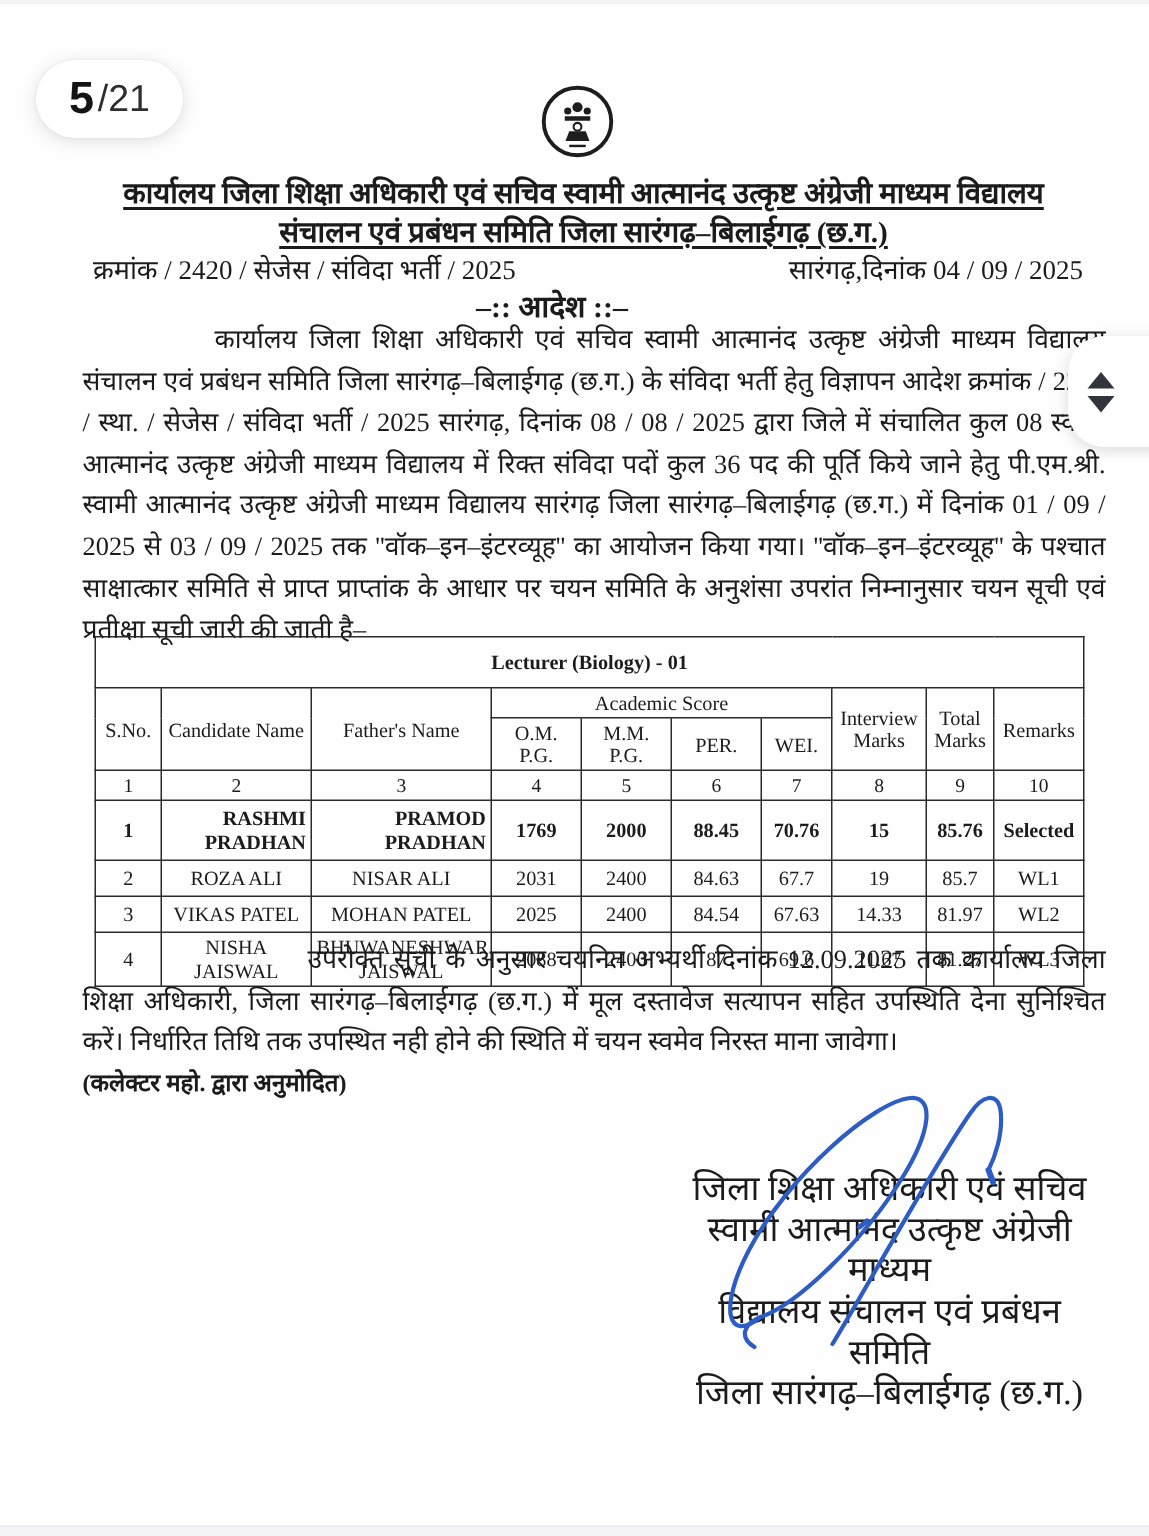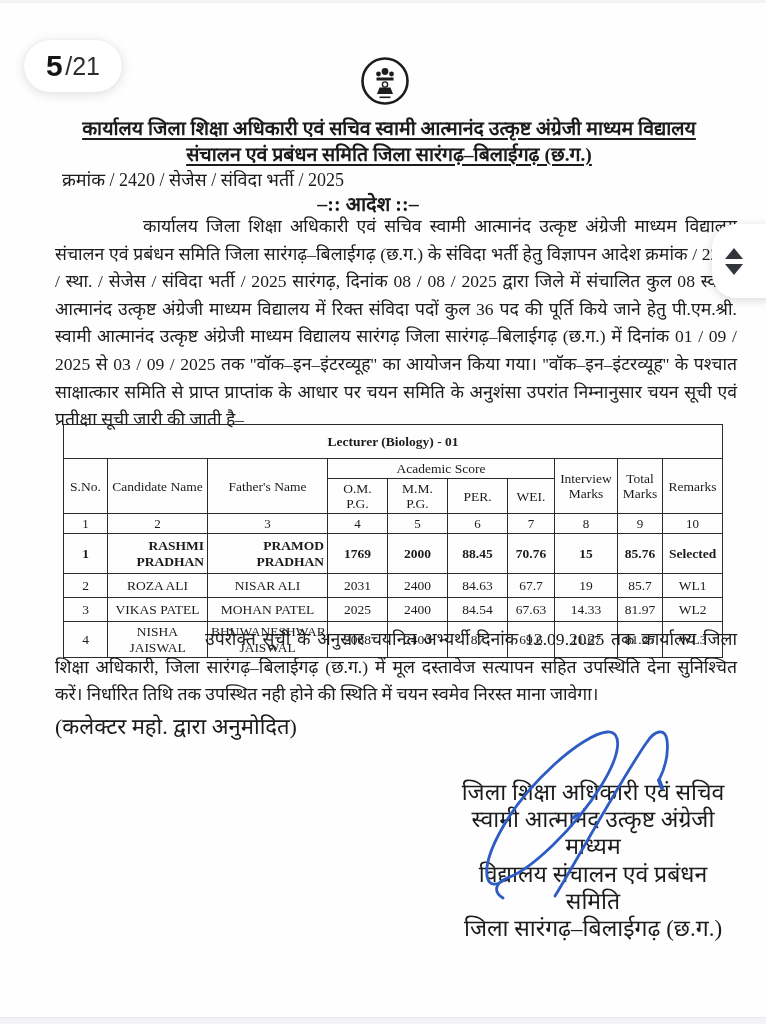--- a/index.html
+++ b/index.html
@@ -72,21 +72,21 @@
   th.tbl-title { font-size:22px; font-weight:700; height:34px; padding:1px; }
   th.colhead { font-weight:400; font-size:13.5px; line-height:15px; }
   tr.numrow td { height:20px; font-size:13px; padding:0 2px; }
   td.name-cell, .bold-row td.name-cell { text-align:right; padding-left:6px; line-height:15.5px; }
   tbody tr td { height:24px; line-height:15.5px; }
   tr.bold-row td { font-weight:700; height:40px; }
 
   
   .lower { position:absolute; top:626px; left:55px; width:682px; }
   .p2 { text-indent:150px; }
-  .approved { font-weight:400; font-size:22px; margin-top:1px; }
+  .approved { font-weight:700; font-size:16px; margin-top:1px; }
 
   
   .sign-block {
     position:absolute; top:779px; left:452px; width:282px;
     text-align:center; font-size:23px; line-height:27.2px; z-index:2;
   }
   .sign-svg { position:absolute; top:720px; left:455px; z-index:3; pointer-events:none; }
 </style>
 </head>
 <body>
@@ -116,20 +116,21 @@
         <path d="M 19.5 31.5 L 30.5 31.5 L 33 38 L 17 38 Z" fill="#1d1d1d"></path>
         <rect x="19.5" y="40.5" width="11" height="1.6" fill="#1d1d1d"></rect>
       </svg>
     </div>
 
     <div class="h-line h1"><span class="u">कार्यालय जिला शिक्षा अधिकारी एवं सचिव स्वामी आत्मानंद उत्कृष्ट अंग्रेजी माध्यम विद्यालय</span></div>
     <div class="h-line h2"><span class="u">संचालन एवं प्रबंधन समिति जिला सारंगढ़–बिलाईगढ़ (छ.ग.)</span></div>
 
     <div class="ref-line">
       <span>क्रमांक / 2420   / सेजेस / संविदा भर्ती / 2025</span>
+      <span>सारंगढ़,दिनांक    04 / 09 / 2025</span>
     </div>
 
     <div class="order-title">–:: आदेश ::–</div>
 
     <p class="para p1">कार्यालय जिला शिक्षा अधिकारी एवं सचिव स्वामी आत्मानंद उत्कृष्ट अंग्रेजी माध्यम विद्यालय संचालन एवं प्रबंधन समिति जिला सारंगढ़–बिलाईगढ़ (छ.ग.) के संविदा भर्ती हेतु विज्ञापन आदेश क्रमांक / 2228 / स्था. / सेजेस / संविदा भर्ती / 2025 सारंगढ़, दिनांक 08 / 08 / 2025 द्वारा जिले में संचालित कुल 08 स्वामी आत्मानंद उत्कृष्ट अंग्रेजी माध्यम विद्यालय में रिक्त संविदा पदों कुल 36 पद की पूर्ति किये जाने हेतु पी.एम.श्री. स्वामी आत्मानंद उत्कृष्ट अंग्रेजी माध्यम विद्यालय सारंगढ़ जिला सारंगढ़–बिलाईगढ़ (छ.ग.) में दिनांक 01 / 09 / 2025 से 03 / 09 / 2025 तक ''वॉक–इन–इंटरव्यूह'' का आयोजन किया गया। ''वॉक–इन–इंटरव्यूह'' के पश्चात साक्षात्कार समिति से प्राप्त प्राप्तांक के आधार पर चयन समिति के अनुशंसा उपरांत निम्नानुसार चयन सूची एवं प्रतीक्षा सूची जारी की जाती है–</p>
 
     <table class="result">
       <colgroup>
         <col style="width:44px">
           <col style="width:100px">

